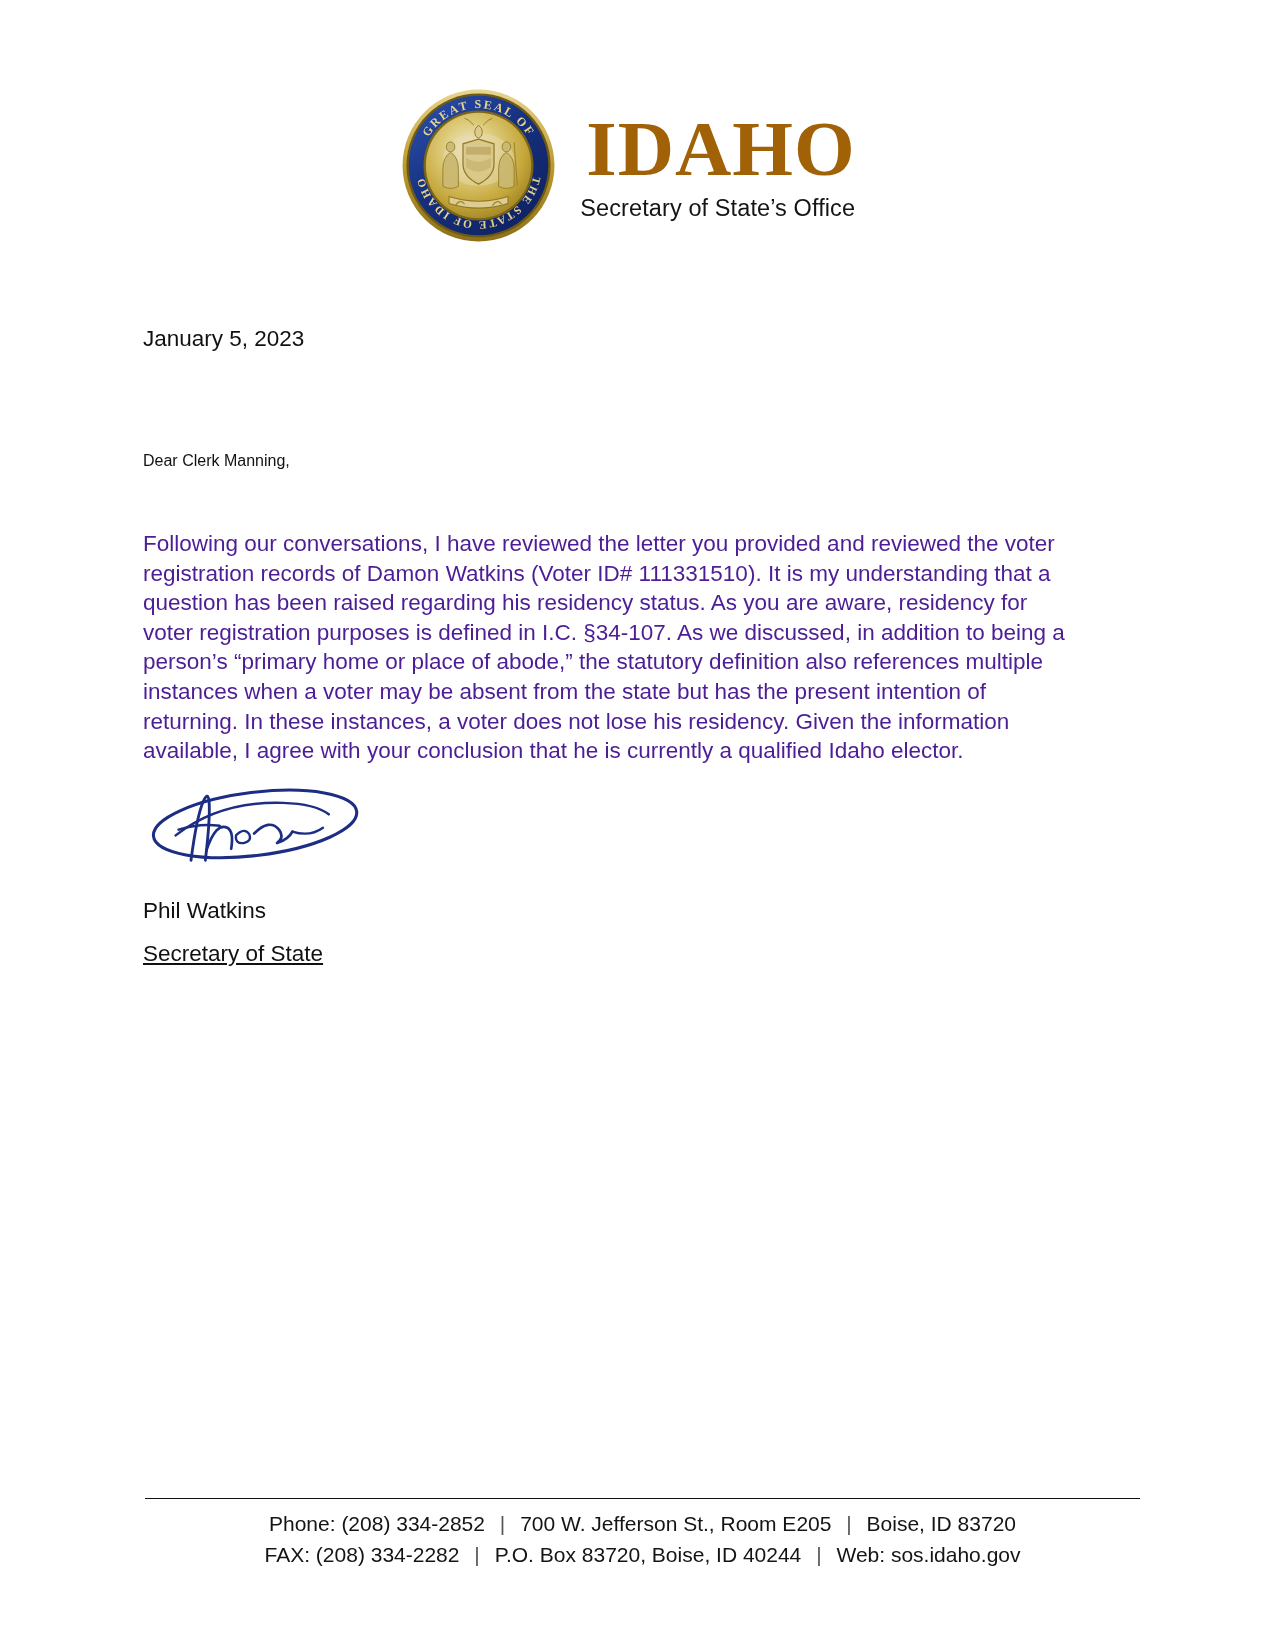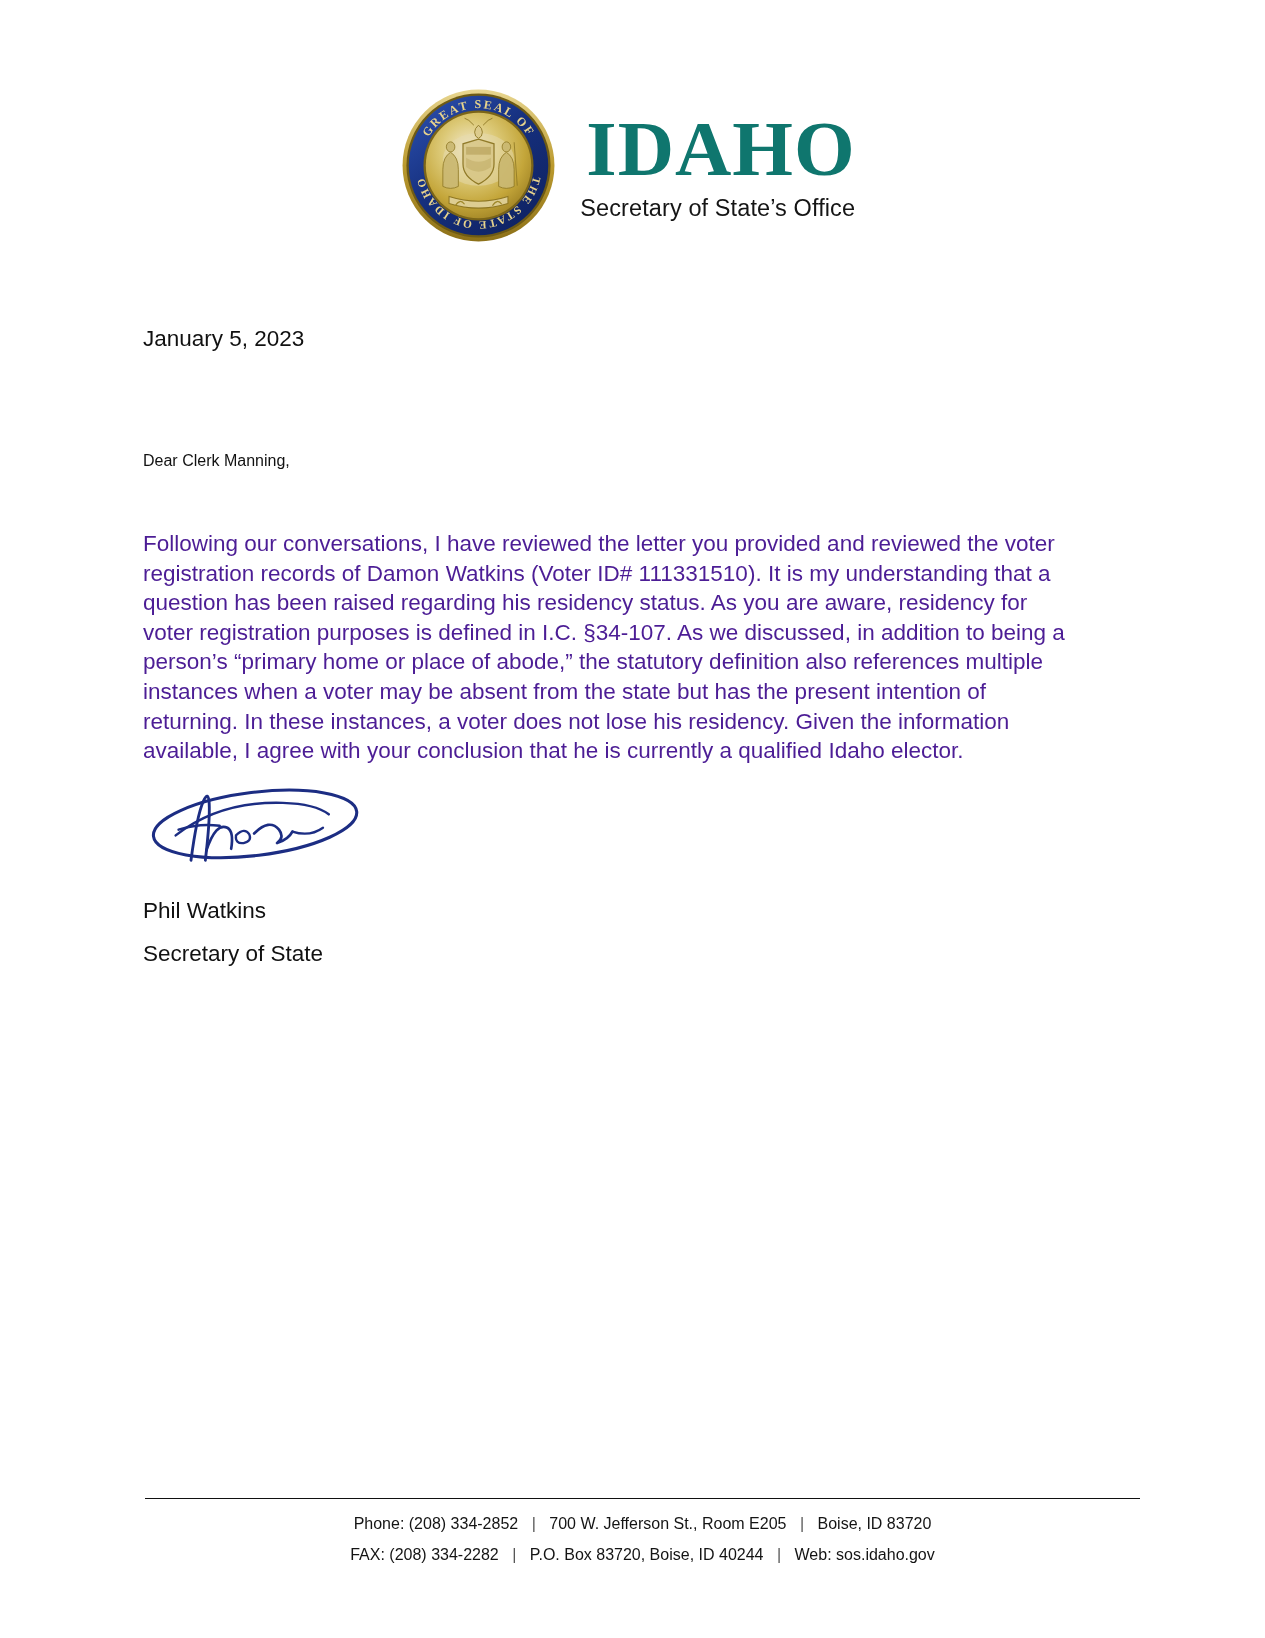--- a/index.html
+++ b/index.html
@@ -39,21 +39,21 @@
   .logo-text {
     flex: 0 0 auto;
     padding-bottom: 6px;
   }
   .logo-idaho {
     font-family: "Liberation Serif", serif;
     font-size: 78px;
     font-weight: 700;
     letter-spacing: 1px;
     line-height: 0.98;
-    color: #0f766e;
+    color: #a16207;
     margin: 8px;
     transform: scaleX(1.0);
   }
   .logo-sub {
     font-family: "Liberation Sans", sans-serif;
     font-size: 23.5px;
     color: #151515;
     margin: 4px 0 0 2px;
     letter-spacing: 0.1px;
   }
@@ -100,40 +100,41 @@
     font-size: 22.5px;
     line-height: 1.3;
     color: #111;
     margin-top: 28px;
   }
   .signer-title {
     font-size: 22.5px;
     line-height: 1.3;
     color: #111;
     margin-top: 14px;
+    text-decoration: underline;
   }
 
   
   .footer {
     position: absolute;
     left: 145px;
     top: 1498px;
     width: 995px;
   }
   .footer-rule {
     width: 100%;
     height: 1px;
     background: #111;
   }
   .footer-lines {
     margin-top: 9px;
     text-align: center;
   }
   .footer-line {
-    font-size: 16px;
+    font-size: 21px;
     line-height: 31px;
     color: #141414;
     white-space: nowrap;
   }
   .fsep {
     display: inline-block;
     padding: 0 9px;
     color: #555;
     font-weight: 300;
   }

